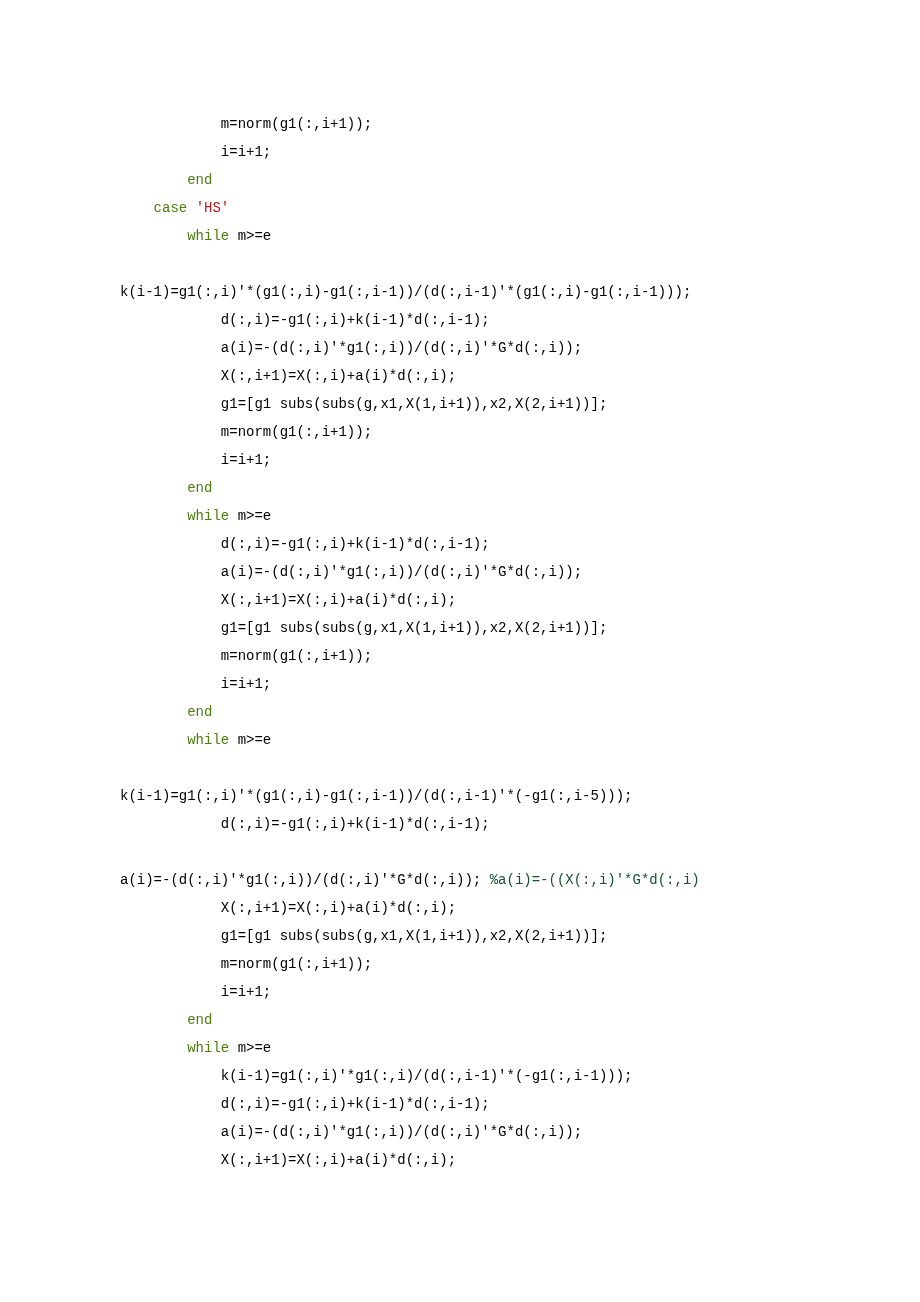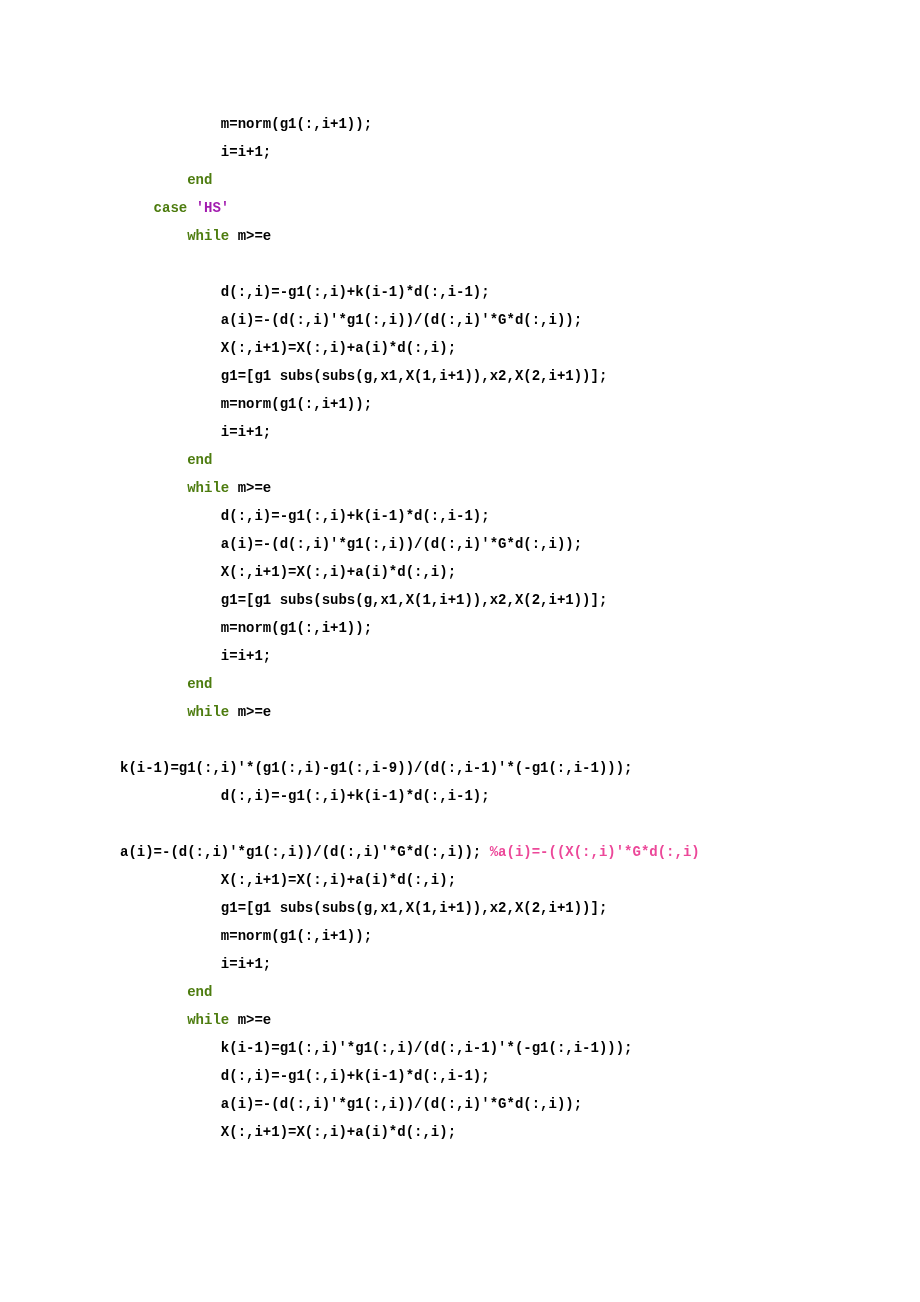--- a/index.html
+++ b/index.html
@@ -11,64 +11,64 @@
       line-height: 2;
       width: 920px;
     }
     .page {
       padding: 110px 120px 80px 120px;
       box-sizing: border-box;
     }
     .line {
       white-space: pre;
       color: #000000;
-      font-weight: bold;
     }
     .keyword {
       color: #4d7c0f;
     }
     .string {
-      color: #a21caf;
+      color: #b91c1c;
     }
     .comment {
-      color: #ec4899;
+      color: #14532d;
     }
     .blank {
       height: 2em;
     }
   </style>
 </head>
 <body>
 
 <div class="page">
   <div id="code-container">
       <div class="line">            <span>m=norm(g1(:,i+1));</span></div>
       <div class="line">            <span>i=i+1;</span></div>
       <div class="line">        <span class="keyword">end</span></div>
       <div class="line">    <span class="keyword">case </span><span class="string">'HS'</span></div>
       <div class="line">        <span class="keyword">while </span><span>m&gt;=e</span></div>
       <div class="blank"></div>
+      <div class="line"><span>k(i-1)=g1(:,i)'*(g1(:,i)-g1(:,i-1))/(d(:,i-1)'*(g1(:,i)-g1(:,i-1)));</span></div>
       <div class="line">            <span>d(:,i)=-g1(:,i)+k(i-1)*d(:,i-1);</span></div>
       <div class="line">            <span>a(i)=-(d(:,i)'*g1(:,i))/(d(:,i)'*G*d(:,i));</span></div>
       <div class="line">            <span>X(:,i+1)=X(:,i)+a(i)*d(:,i);</span></div>
       <div class="line">            <span>g1=[g1 subs(subs(g,x1,X(1,i+1)),x2,X(2,i+1))];</span></div>
       <div class="line">            <span>m=norm(g1(:,i+1));</span></div>
       <div class="line">            <span>i=i+1;</span></div>
       <div class="line">        <span class="keyword">end</span></div>
       <div class="line">        <span class="keyword">while </span><span>m&gt;=e</span></div>
       <div class="line">            <span>d(:,i)=-g1(:,i)+k(i-1)*d(:,i-1);</span></div>
       <div class="line">            <span>a(i)=-(d(:,i)'*g1(:,i))/(d(:,i)'*G*d(:,i));</span></div>
       <div class="line">            <span>X(:,i+1)=X(:,i)+a(i)*d(:,i);</span></div>
       <div class="line">            <span>g1=[g1 subs(subs(g,x1,X(1,i+1)),x2,X(2,i+1))];</span></div>
       <div class="line">            <span>m=norm(g1(:,i+1));</span></div>
       <div class="line">            <span>i=i+1;</span></div>
       <div class="line">        <span class="keyword">end</span></div>
       <div class="line">        <span class="keyword">while </span><span>m&gt;=e</span></div>
       <div class="blank"></div>
-      <div class="line"><span>k(i-1)=g1(:,i)'*(g1(:,i)-g1(:,i-9))/(d(:,i-1)'*(-g1(:,i-1)));</span></div>
+      <div class="line"><span>k(i-1)=g1(:,i)'*(g1(:,i)-g1(:,i-1))/(d(:,i-1)'*(-g1(:,i-5)));</span></div>
       <div class="line">            <span>d(:,i)=-g1(:,i)+k(i-1)*d(:,i-1);</span></div>
       <div class="blank"></div>
       <div class="line"><span>a(i)=-(d(:,i)'*g1(:,i))/(d(:,i)'*G*d(:,i)); </span><span class="comment">%a(i)=-((X(:,i)'*G*d(:,i)</span></div>
       <div class="line">            <span>X(:,i+1)=X(:,i)+a(i)*d(:,i);</span></div>
       <div class="line">            <span>g1=[g1 subs(subs(g,x1,X(1,i+1)),x2,X(2,i+1))];</span></div>
       <div class="line">            <span>m=norm(g1(:,i+1));</span></div>
       <div class="line">            <span>i=i+1;</span></div>
       <div class="line">        <span class="keyword">end</span></div>
       <div class="line">        <span class="keyword">while </span><span>m&gt;=e</span></div>
       <div class="line">            <span>k(i-1)=g1(:,i)'*g1(:,i)/(d(:,i-1)'*(-g1(:,i-1)));</span></div>

